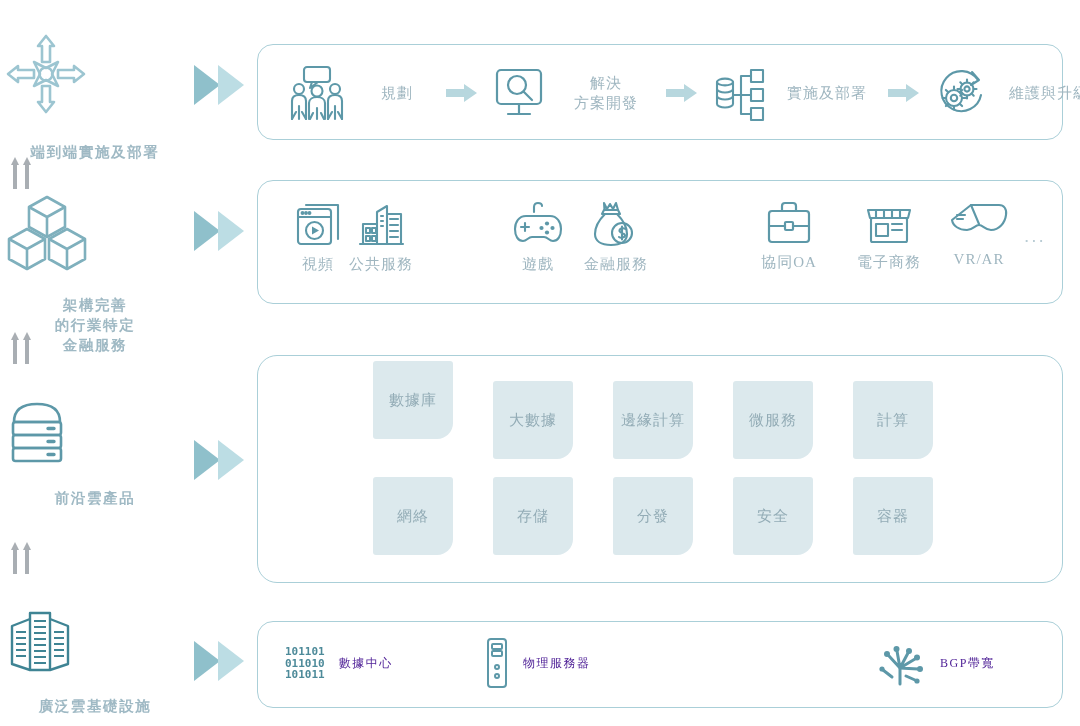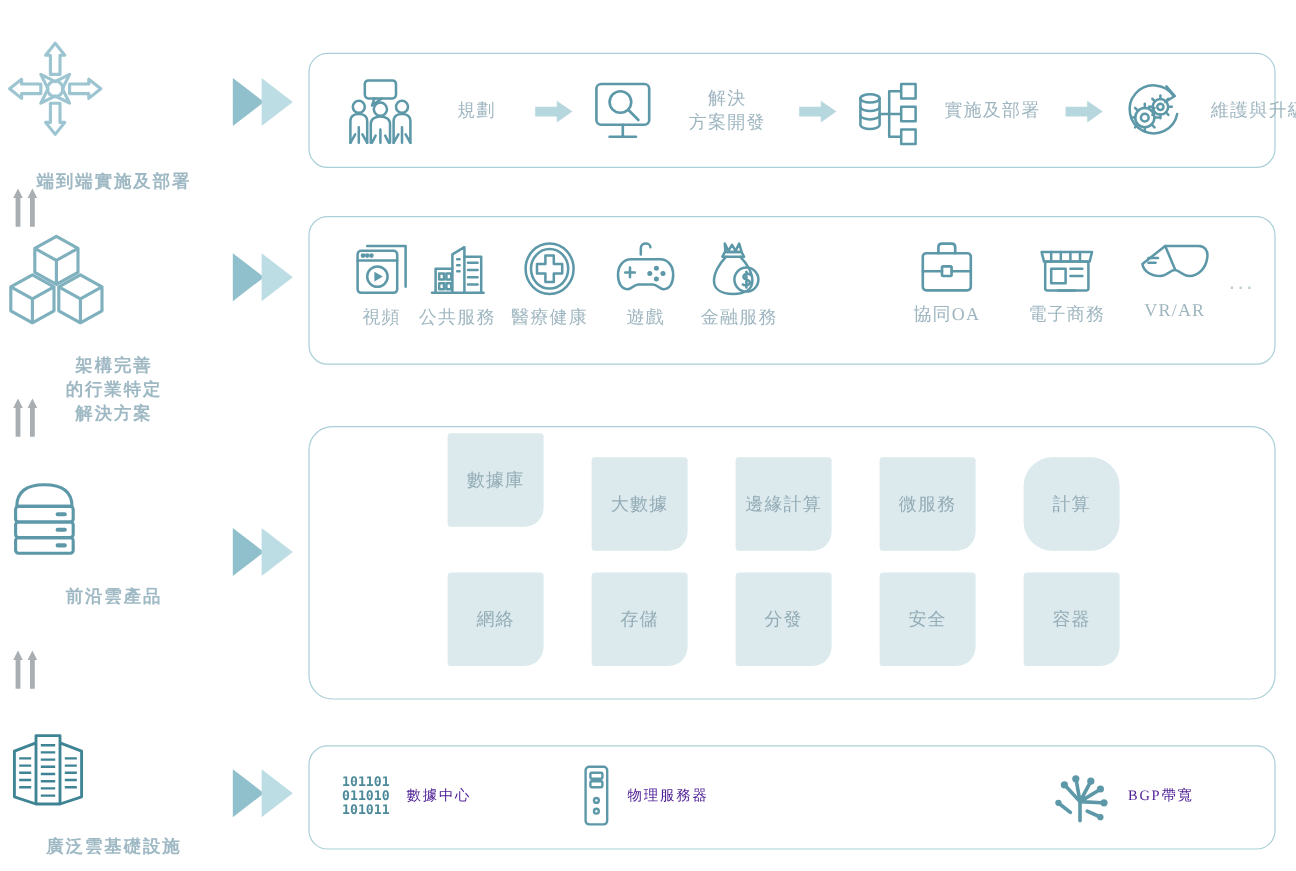--- a/index.html
+++ b/index.html
@@ -127,21 +127,21 @@
             <path d="M29 14 L47 24 L65 14 M47 24 L47 44"></path>
             <path d="M27 36 L45 46 L45 66 L27 76 L9 66 L9 46 Z"></path>
             <path d="M9 46 L27 56 L45 46 M27 56 L27 76"></path>
             <path d="M67 36 L85 46 L85 66 L67 76 L49 66 L49 46 Z"></path>
             <path d="M49 46 L67 56 L85 46 M67 56 L67 76"></path>
           </g>
         </svg>
       </span>
       <div class="rail-label">架構完善
 的行業特定
-解決方案</div>
+金融服務</div>
     </div>
 
     <div class="uparrows" style="top:330px;">
       <svg width="40" height="34" viewBox="0 0 40 34">
         <g fill="#9aa0a6">
           <path d="M13 34 L13 10 L11 10 L15 2 L19 10 L17 10 L17 34 Z" opacity="0.85"></path>
           <path d="M25 34 L25 10 L23 10 L27 2 L31 10 L29 10 L29 34 Z" opacity="0.85"></path>
         </g>
       </svg>
     </div>
@@ -338,32 +338,20 @@
           <rect x="15" y="28" width="4" height="5"></rect>
           <rect x="9" y="36" width="4" height="5"></rect>
           <rect x="15" y="36" width="4" height="5"></rect>
           <path d="M24 16 H26 M24 21 H26 M24 26 H26"></path>
         </g>
       </svg>
     </span>
     <div class="ind-label">公共服務</div>
   </div>
 
-  <div class="ind" style="left:412px;top:200px;">
-    <span>
-      <svg width="48" height="48" viewBox="0 0 48 48" style="margin:0 auto;">
-        <g fill="none" stroke="#5d98a8" stroke-width="2.1" stroke-linejoin="round">
-          <ellipse cx="24" cy="24" rx="20" ry="21"></ellipse>
-          <ellipse cx="24" cy="24" rx="15.5" ry="16.5"></ellipse>
-          <path d="M20.5 13 H27.5 V20 H34.5 V28 H27.5 V35 H20.5 V28 H13.5 V20 H20.5 Z"></path>
-        </g>
-      </svg>
-    </span>
-    <div class="ind-label">醫療健康</div>
-  </div>
 
   <div class="ind" style="left:492px;top:200px;">
     <span>
       <svg width="52" height="48" viewBox="0 0 52 48" style="margin:0 auto;">
         <g fill="none" stroke="#5d98a8" stroke-width="2.1" stroke-linejoin="round" stroke-linecap="round">
           <path d="M22 12 L22 7 C22 4 24 3 26 3 C28 3 30 4 30 6"></path>
           <path d="M14 16 C7 16 3 22 3 29 C3 36 6 41 11 41 C15 41 16 37 20 37 H32 C36 37 37 41 41 41 C46 41 49 36 49 29 C49 22 45 16 38 16 Z"></path>
           <path d="M13 23 V31 M9 27 H17"></path>
           <circle cx="35" cy="23.5" r="2.1" fill="#5d98a8" stroke="none"></circle>
           <circle cx="40.5" cy="28" r="2.1" fill="#5d98a8" stroke="none"></circle>
@@ -444,21 +432,21 @@
   </div>
   <div class="tile" style="left:493px;top:381px;">
     <span class="tile-label">大數據</span>
   </div>
   <div class="tile" style="left:613px;top:381px;">
     <span class="tile-label">邊緣計算</span>
   </div>
   <div class="tile" style="left:733px;top:381px;">
     <span class="tile-label">微服務</span>
   </div>
-  <div class="tile" style="left:853px;top:381px;border-radius:24px;">
+  <div class="tile" style="left:853px;top:381px;">
     <span class="tile-label">計算</span>
   </div>
 
   <div class="tile" style="left:373px;top:477px;">
     <span class="tile-label">網絡</span>
   </div>
   <div class="tile" style="left:493px;top:477px;">
     <span class="tile-label">存儲</span>
   </div>
   <div class="tile" style="left:613px;top:477px;">

